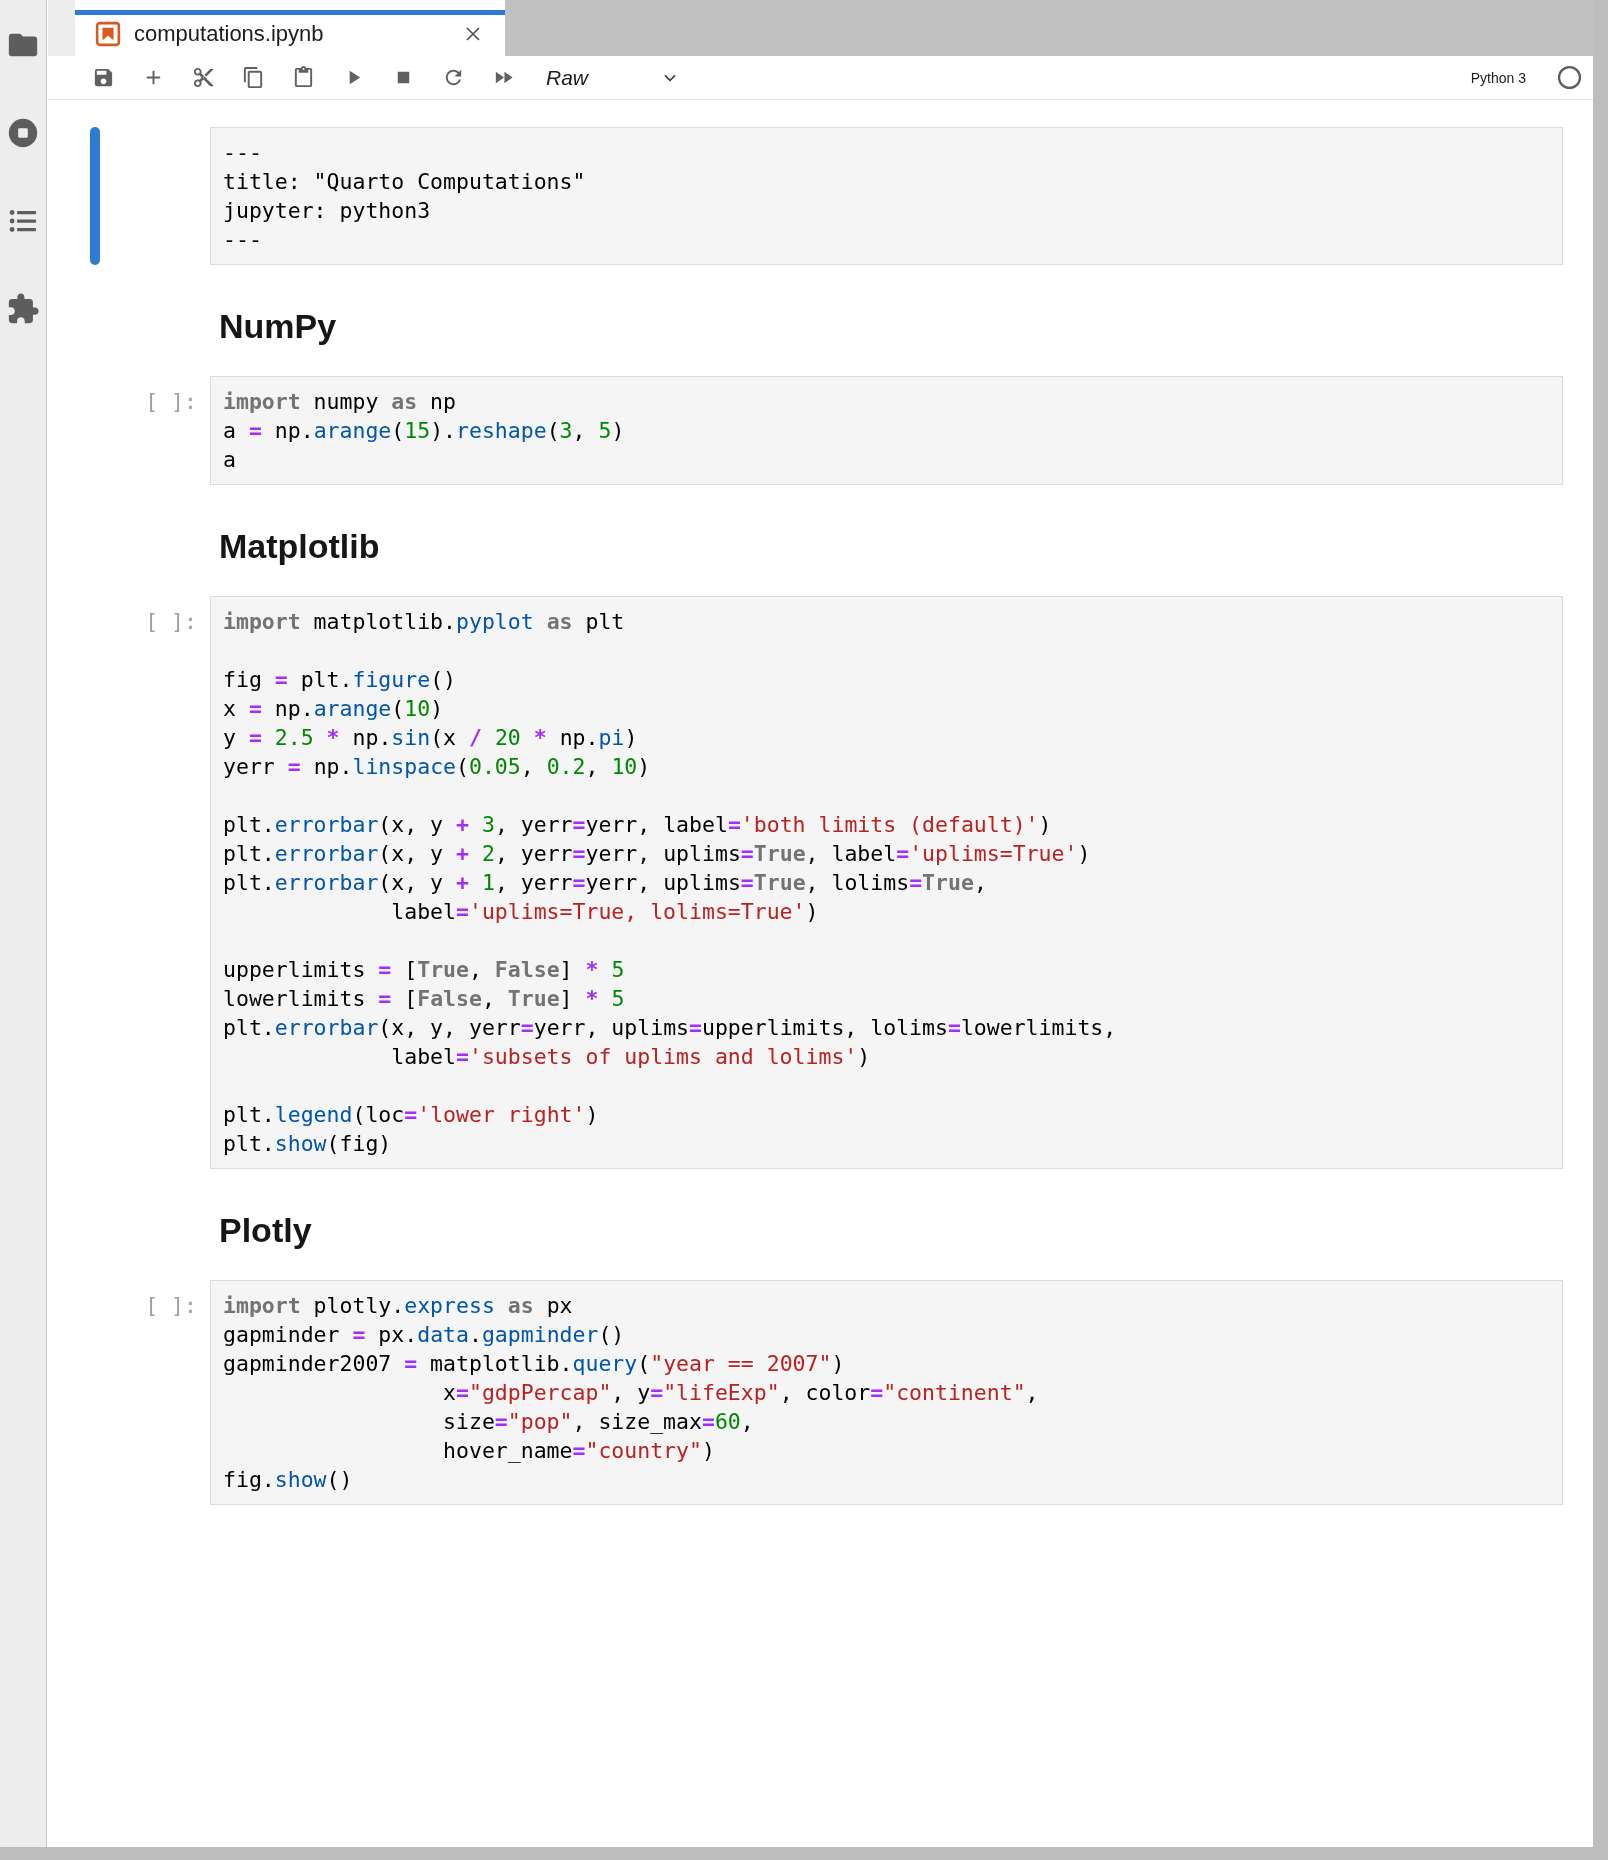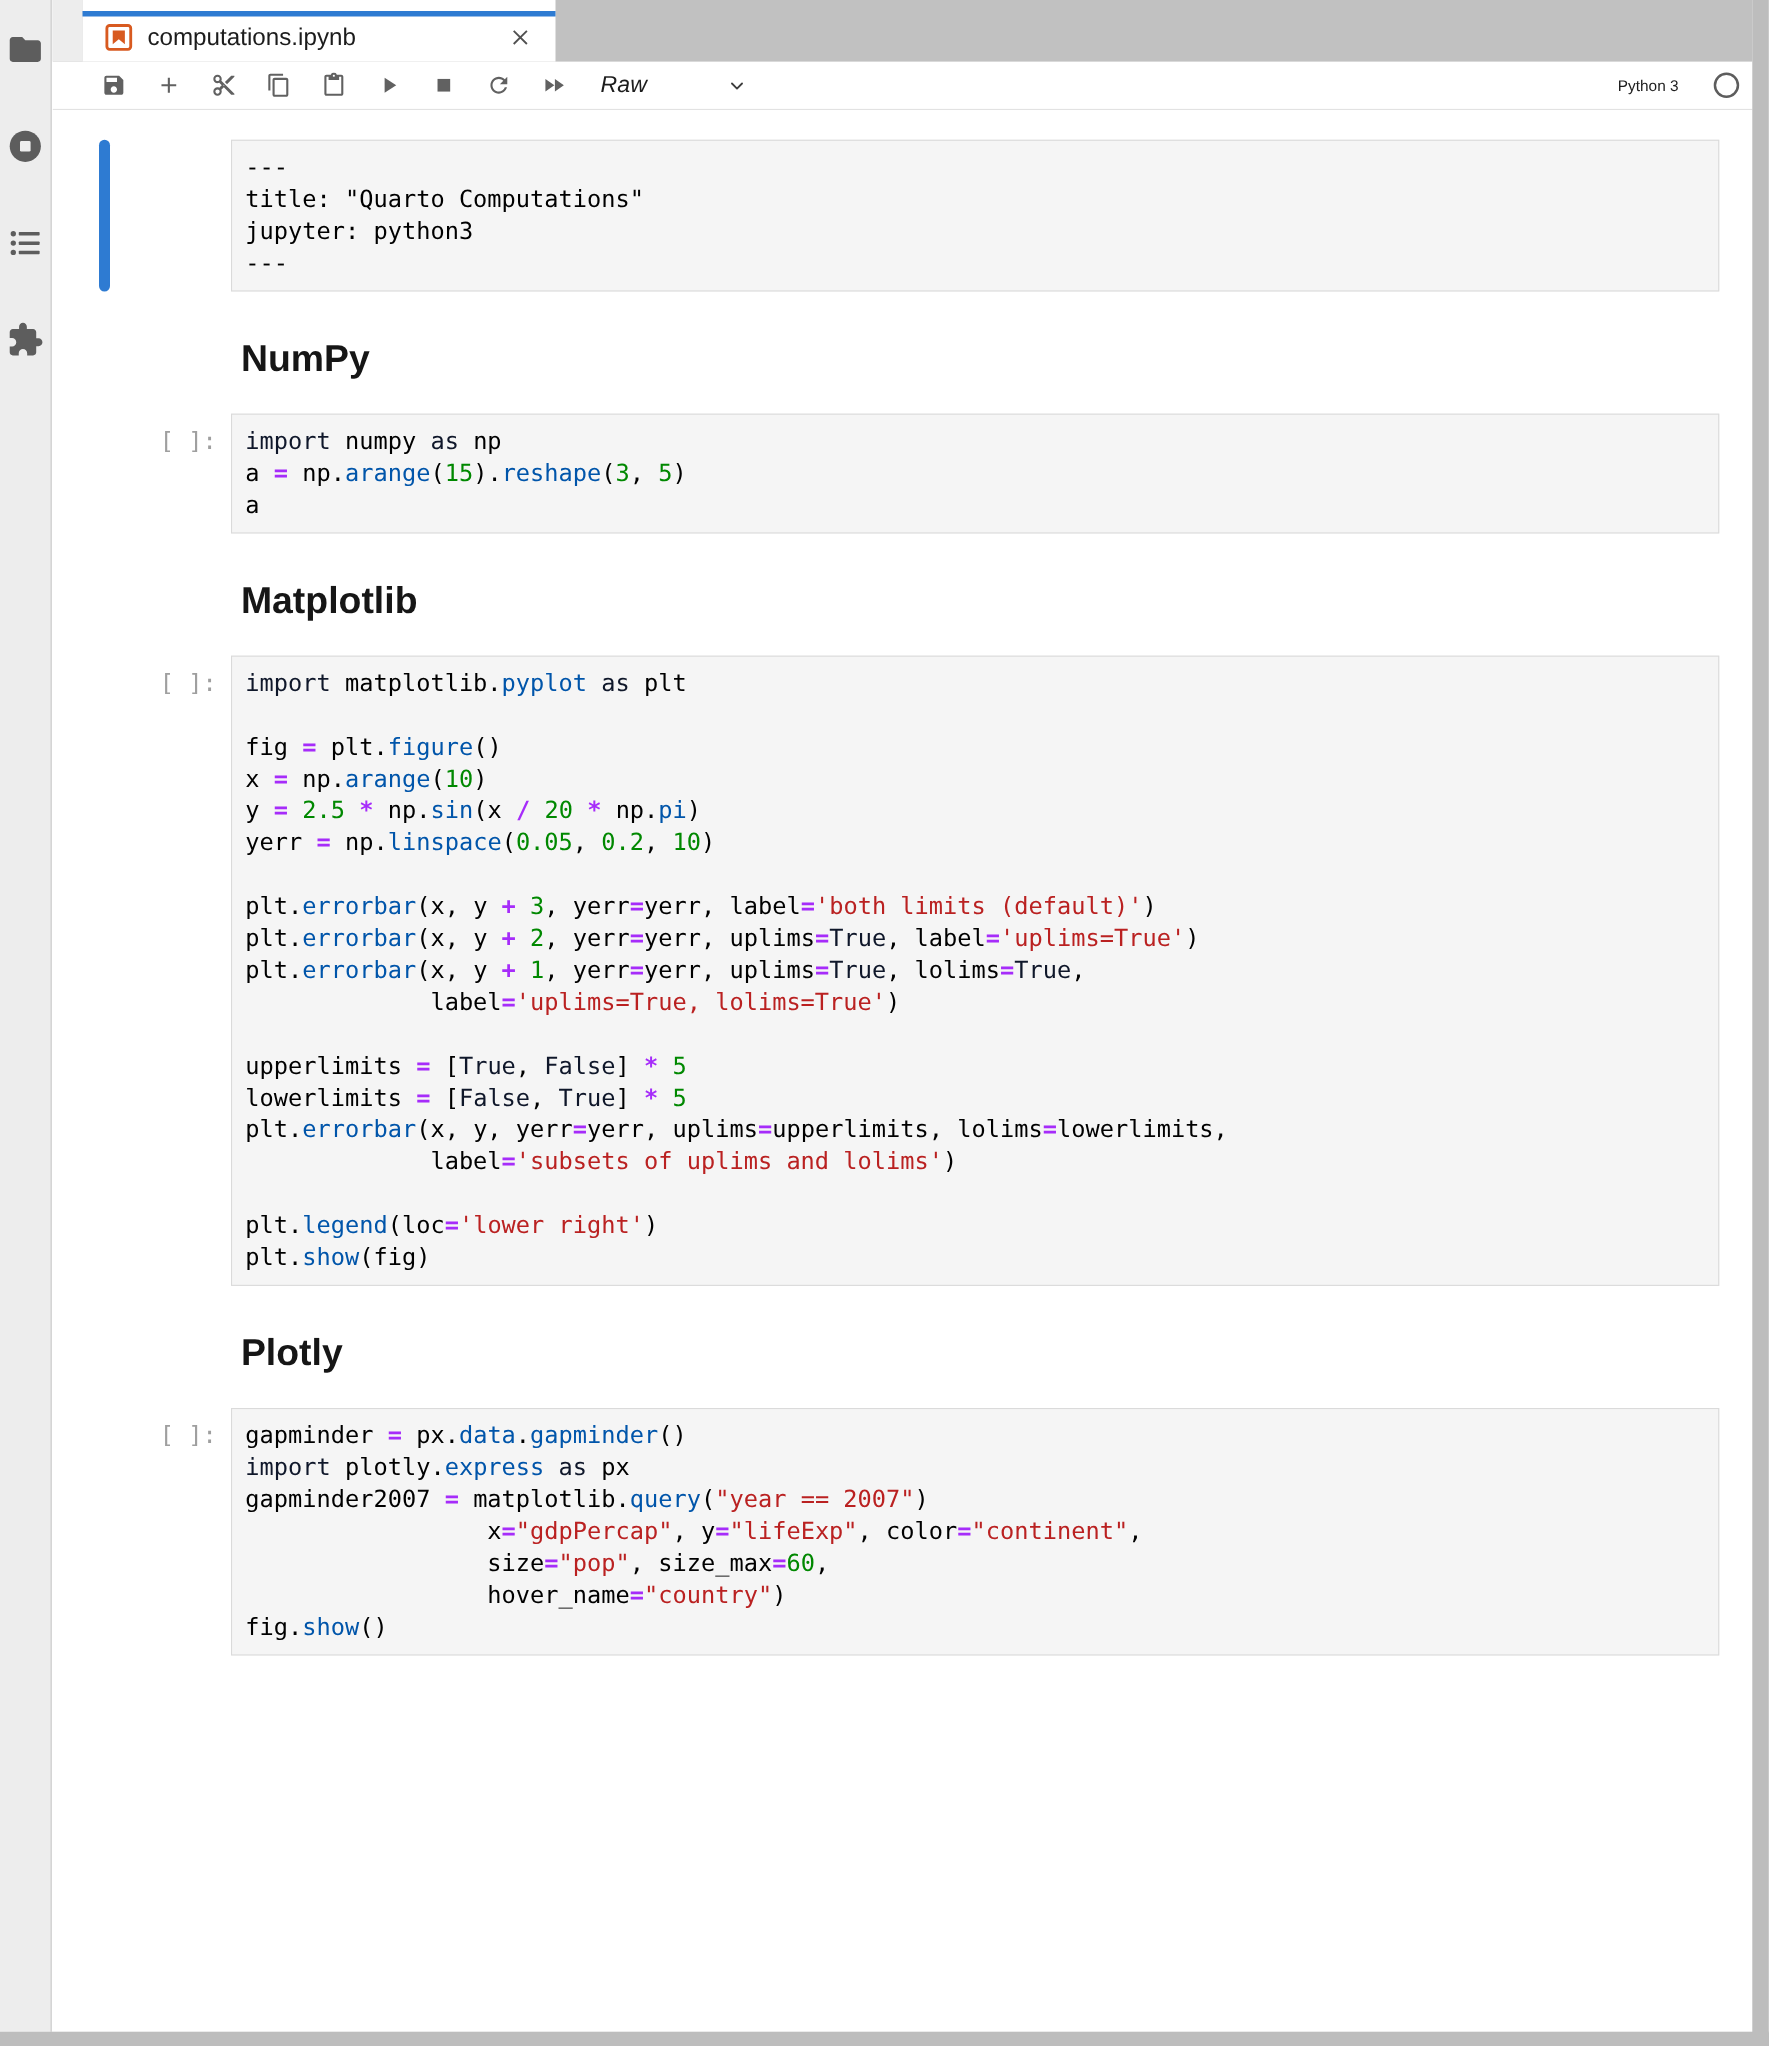--- a/index.html
+++ b/index.html
@@ -60,21 +60,21 @@
     position:absolute;right:13px;top:11px;
     font-family:"DejaVu Sans Mono", monospace;font-size:21.5px;line-height:29px;
     color:#9f9f9f;white-space:pre;
   }
   .input-box{
     flex:1;margin-right:30px;background:#f5f5f5;border:1px solid #dadada;
     padding:10px 12px;box-sizing:border-box;cursor:text;
   }
   .code{font-family:"DejaVu Sans Mono", monospace;font-size:21.5px;line-height:29px;color:#000;}
   .line{height:29px;white-space:pre;}
-  .t-kw{color:#0f172a;font-weight:normal;}
+  .t-kw{color:#737373;font-weight:bold;}
   .t-num{color:#008800;}
   .t-str{color:#ba2121;}
   .t-op{color:#a62cfa;font-weight:bold;}
   .t-prop{color:#0055aa;}
   .md-heading{
     font-size:34px;line-height:39px;font-weight:bold;color:#161616;
     margin:42px 0 30px 9px;
   }
 
   
@@ -292,22 +292,22 @@
           <div class="cell-row">
             <div class="gutter"></div>
             <div class="md-heading">Plotly</div>
           </div>
           <div class="cell-row">
             <div class="gutter">
               <div class="prompt">[ ]:</div>
             </div>
             <div class="input-box">
               <div class="code">
+                <div class="line"><span class="t-kw">import</span><span> plotly.</span><span class="t-prop">express</span><span> </span><span class="t-kw">as</span><span> px</span></div>
                 <div class="line"><span>gapminder </span><span class="t-op">=</span><span> px.</span><span class="t-prop">data</span><span>.</span><span class="t-prop">gapminder</span><span>()</span></div>
-                <div class="line"><span class="t-kw">import</span><span> plotly.</span><span class="t-prop">express</span><span> </span><span class="t-kw">as</span><span> px</span></div>
                 <div class="line"><span>gapminder2007 </span><span class="t-op">=</span><span> matplotlib.</span><span class="t-prop">query</span><span>(</span><span class="t-str">"year == 2007"</span><span>)</span></div>
                 <div class="line"><span>                 x</span><span class="t-op">=</span><span class="t-str">"gdpPercap"</span><span>, y</span><span class="t-op">=</span><span class="t-str">"lifeExp"</span><span>, color</span><span class="t-op">=</span><span class="t-str">"continent"</span><span>,</span></div>
                 <div class="line"><span>                 size</span><span class="t-op">=</span><span class="t-str">"pop"</span><span>, size_max</span><span class="t-op">=</span><span class="t-num">60</span><span>,</span></div>
                 <div class="line"><span>                 hover_name</span><span class="t-op">=</span><span class="t-str">"country"</span><span>)</span></div>
                 <div class="line"><span>fig.</span><span class="t-prop">show</span><span>()</span></div>
               </div>
             </div>
           </div>
         </div>
     </div>

